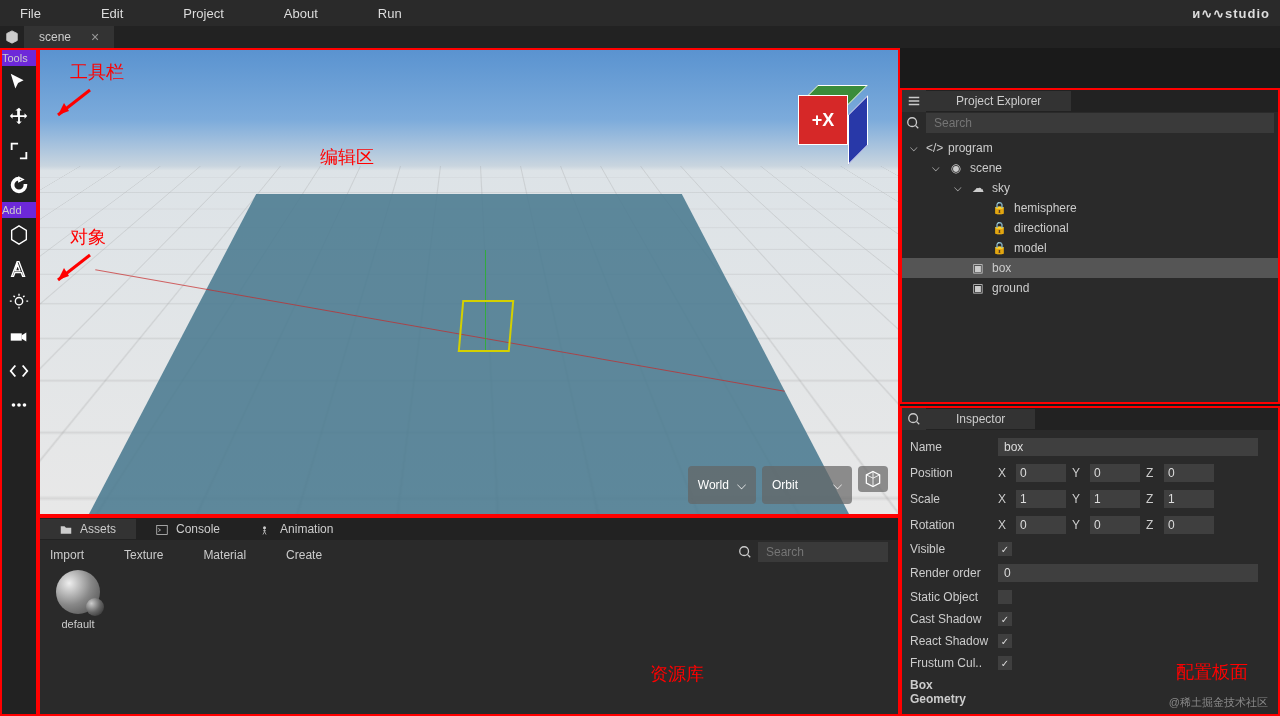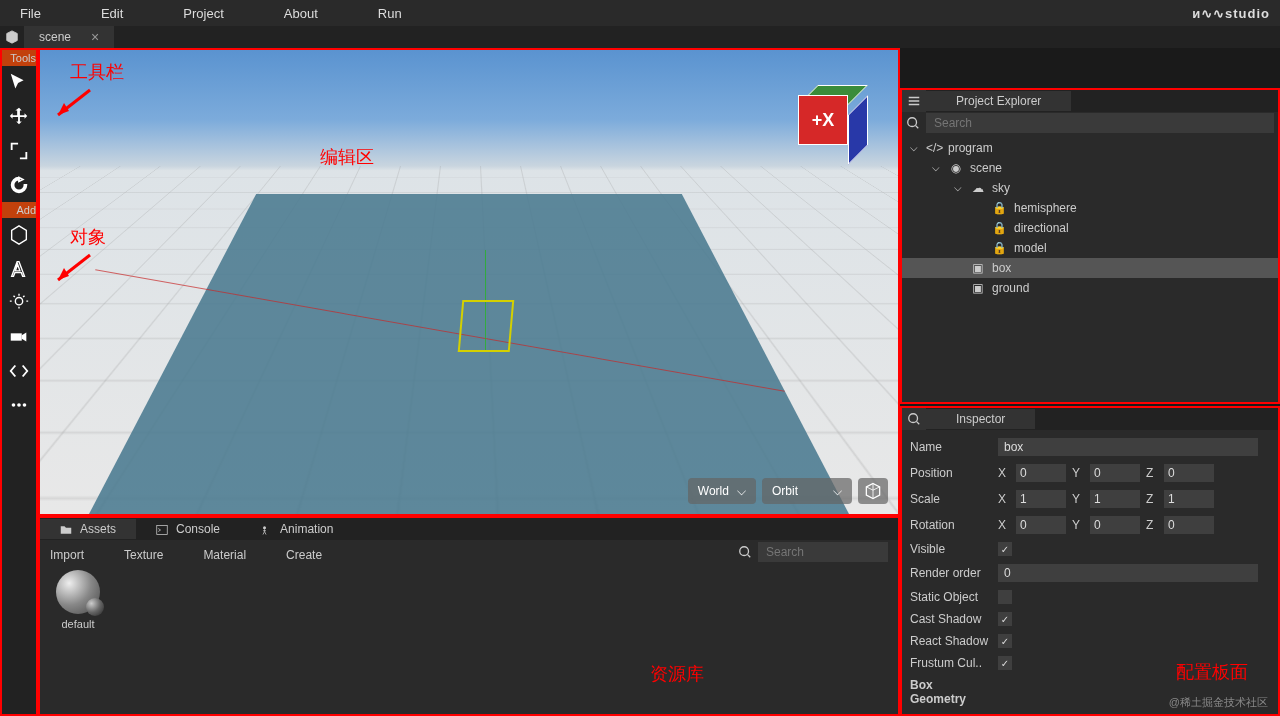--- a/index.html
+++ b/index.html
@@ -10,39 +10,39 @@
 .logo { position: absolute; right: 10px; color: #fff; font-size: 16px; font-weight: bold; letter-spacing: 1px; }
 
 .tabbar { height: 22px; background: #222; display: flex; align-items: center; }
 .tab-icon { width: 24px; height: 22px; display: flex; align-items: center; justify-content: center; }
 .tab { background: #333; padding: 3px 15px; font-size: 12px; display: flex; align-items: center; gap: 20px; }
 .tab .close { font-size: 14px; color: #999; }
 
 .main { display: flex; height: 668px; }
 
 .toolbar { width: 38px; background: #222; border: 2px solid red; display: flex; flex-direction: column; }
-.tool-header { font-size: 11px; color: #ccc; text-align: right; padding: 2px 0; background: #c2410c; }
+.tool-header { font-size: 11px; color: #ccc; text-align: left; padding: 2px 0; background: #6d28d9; }
 .tool-btn { width: 34px; height: 34px; display: flex; align-items: center; justify-content: center; color: #fff; cursor: pointer; }
 .tool-btn svg { width: 22px; height: 22px; fill: #fff; }
 
 .center { flex: 1; display: flex; flex-direction: column; }
 
 .viewport { flex: 1; border: 2px solid red; position: relative; overflow: hidden; background: linear-gradient(to bottom, #5a93d0 0%, #7cabdb 15%, #c9d5df 25%, #dde3e7 26%, #e8e8e8 100%); }
 .ground { position: absolute; bottom: 0; left: 50%; transform: translateX(-50%); width: 760px; height: 320px; background: #4a7a8f; clip-path: polygon(22% 0, 78% 0, 100% 100%, 0 100%); opacity: 0.88; }
 .grid-lines { position: absolute; inset: 0; background-image: repeating-linear-gradient(90deg, rgba(150,150,150,0.25) 0 1px, transparent 1px 40px), repeating-linear-gradient(0deg, rgba(150,150,150,0.2) 0 1px, transparent 1px 25px); top: 25%; transform: perspective(400px) rotateX(60deg); transform-origin: top; }
 .wirebox { position: absolute; left: 420px; top: 250px; width: 52px; height: 52px; border: 2px solid #d4d000; transform: skewX(-5deg); }
 .axis-red { position: absolute; left: 50px; top: 280px; width: 700px; height: 1px; background: rgba(200,40,40,0.7); transform: rotate(10deg); }
 .axis-green { position: absolute; left: 445px; top: 200px; width: 1px; height: 100px; background: rgba(40,180,40,0.8); }
 .gizmo-cube { position: absolute; right: 30px; top: 45px; width: 70px; height: 70px; }
 .gizmo-face { position: absolute; width: 50px; height: 50px; background: #d62828; border: 1px solid #fff; display: flex; align-items: center; justify-content: center; color: #fff; font-weight: bold; font-size: 18px; }
 .gizmo-top { position: absolute; width: 50px; height: 20px; background: #3a8c3a; border: 1px solid #fff; transform: skewX(-45deg); top: -10px; left: 10px; }
 .gizmo-side { position: absolute; width: 20px; height: 50px; background: #2838a8; border: 1px solid #fff; transform: skewY(-45deg); left: 50px; top: 10px; }
 
 .vp-controls { position: absolute; bottom: 10px; right: 10px; display: flex; gap: 6px; }
-.vp-dropdown { background: rgba(100,100,100,0.7); color: #fff; padding: 0 10px; border-radius: 4px; display: flex; align-items: center; gap: 8px; font-size: 12px; }
+.vp-dropdown { background: rgba(100,100,100,0.7); color: #fff; padding: 12px 10px; border-radius: 4px; display: flex; align-items: center; gap: 8px; font-size: 12px; }
 .vp-3d-icon { background: rgba(100,100,100,0.7); width: 30px; height: 26px; border-radius: 4px; display: flex; align-items: center; justify-content: center; }
 
 .annot { position: absolute; color: red; font-size: 18px; pointer-events: none; z-index: 100; }
 .arrow-svg { position: absolute; pointer-events: none; z-index: 99; }
 
 .bottom-panel { height: 200px; border: 2px solid red; background: #2a2a2a; display: flex; flex-direction: column; position: relative; }
 .bp-tabs { height: 22px; display: flex; background: #222; align-items: center; }
 .bp-tab { padding: 3px 20px; display: flex; align-items: flex-end; gap: 8px; font-size: 12px; }
 .bp-tab.active { background: #333; }
 .bp-toolbar { height: 22px; display: flex; align-items: flex-end; background: #2a2a2a; padding: 0 10px; gap: 40px; }

